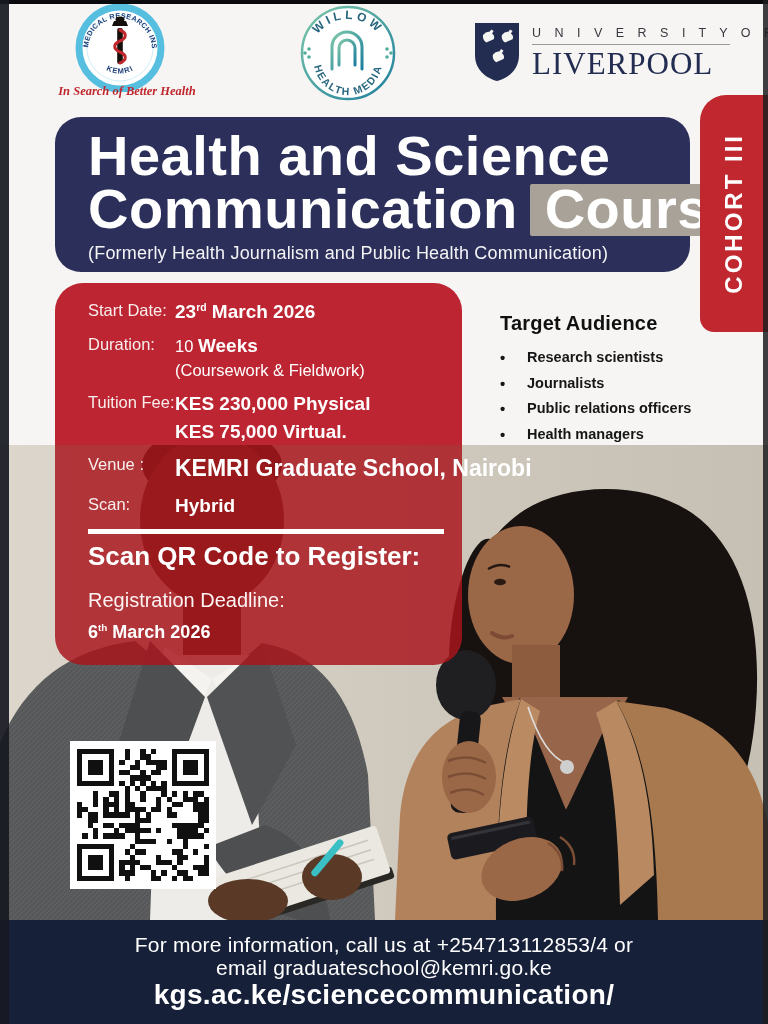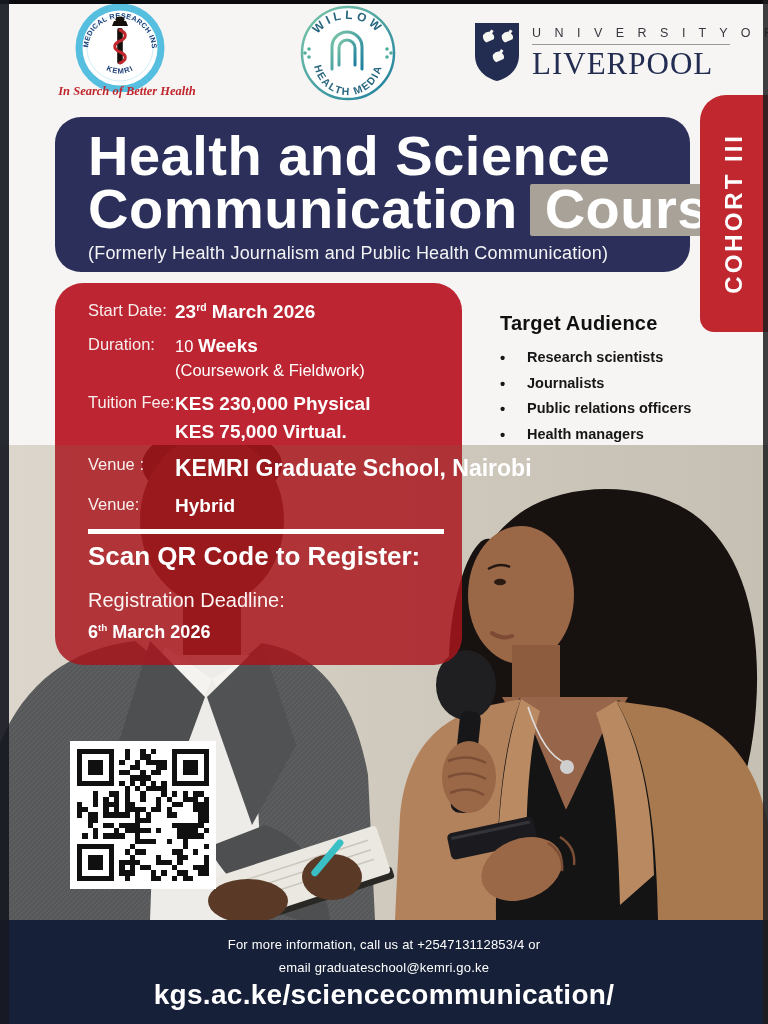--- a/index.html
+++ b/index.html
@@ -58,21 +58,21 @@
   .aud-list{margin-top:14px;display:flex;flex-direction:column;gap:8.5px;}
   .aud-item{display:flex;font-size:14.5px;font-weight:bold;color:#161616;}
   .aud-item::before{content:"•";width:27px;font-size:15px;}
   
   .qr-box{position:absolute;left:70px;top:741px;width:146px;height:148px;background:#fff;
     display:flex;align-items:center;justify-content:center;}
   .qr-box svg{width:132px;height:132px;shape-rendering:crispEdges;}
   
   .footer{position:absolute;left:0;top:920px;width:768px;height:104px;background:#172039;
     color:#fff;text-align:center;padding-top:13px;box-sizing:border-box;}
-  .f-line{font-size:13px;line-height:23px;letter-spacing:.2px;}
+  .f-line{font-size:21px;line-height:23px;letter-spacing:.2px;}
   .f-url{font-size:28px;font-weight:bold;letter-spacing:.3px;}
   
   .edge{position:absolute;pointer-events:none;z-index:50;}
   .edge-left{left:0;top:0;width:9px;height:1024px;background:#181a22;opacity:.93;}
   .edge-top{left:0;top:0;width:768px;height:4px;background:#0b0b0d;}
   .edge-right{right:0;top:0;width:5px;height:1024px;background:#1d1d20;opacity:.85;}
   .z2{z-index:2;} .z3{z-index:3;}
 </style>
 </head>
 <body>
@@ -256,21 +256,21 @@
       <span class="lbl"></span>
       <span class="val">KES 75,000 Virtual.</span>
     </div>
 
     <div class="row" style="top:172px">
       <span class="lbl">Venue :</span>
       <span class="val val-sm">KEMRI Graduate School, Nairobi</span>
     </div>
 
     <div class="row" style="top:212px">
-      <span class="lbl">Venue:</span>
+      <span class="lbl">Scan:</span>
       <span class="val">Hybrid</span>
     </div>
 
     <div class="divider"></div>
     <div class="scan-head">Scan QR Code to Register:</div>
     <div class="reg-dl">Registration Deadline:</div>
     <div class="reg-date"><span>6</span><sup>th</sup><span> March 2026</span></div>
   </div>
 
   <div class="audience z2">

